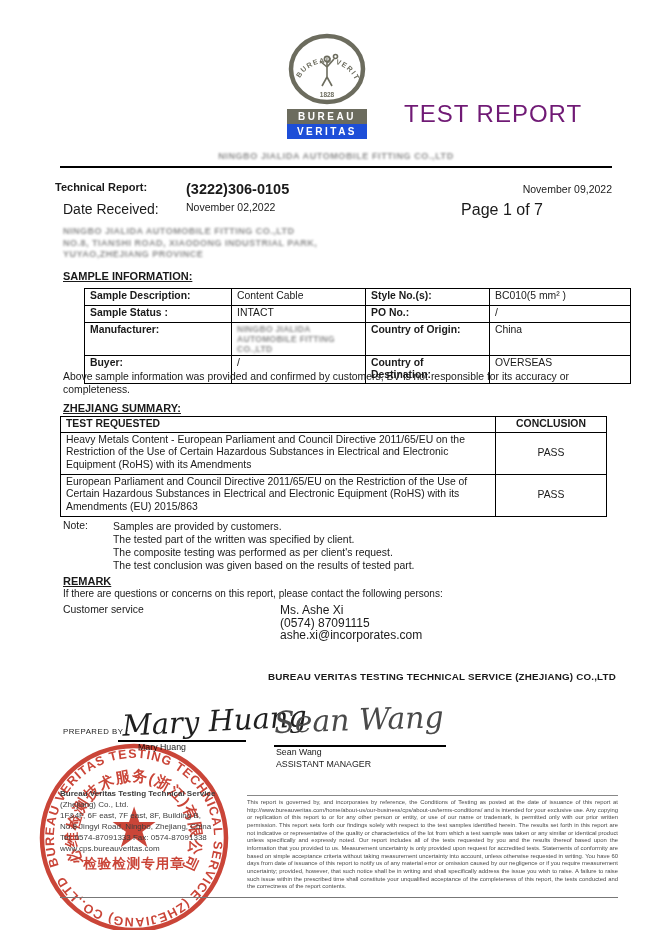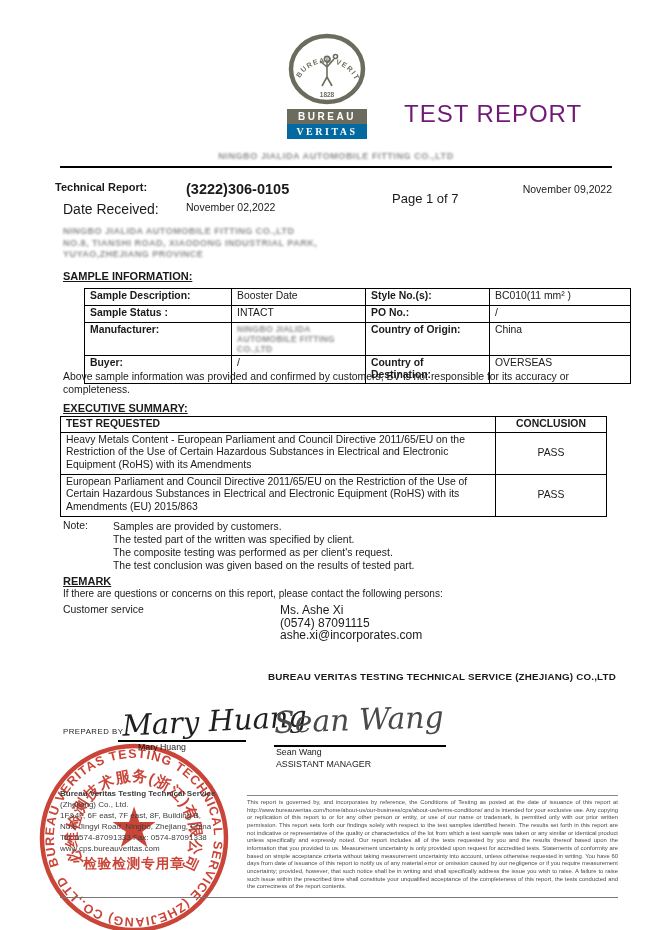--- a/index.html
+++ b/index.html
@@ -6,32 +6,32 @@
   .page{
     position:relative;width:656px;height:930px;margin:0 auto;background:#ffffff;
     font-family:"Liberation Sans", sans-serif;color:#1a1a1a;overflow:hidden;
   }
   .abs{position:absolute;}
   
   .logo-wrap{left:287px;top:33px;width:80px;}
   .logo-bar{width:80px;height:15px;line-height:15px;text-align:center;color:#fff;
     font-weight:bold;font-size:10px;letter-spacing:2.5px;}
   .bar-olive{background:#6c6c5e;}
-  .bar-red{background:#0369a1;font-family:Liberation Serif, serif;}
+  .bar-red{background:#1d4ed8;}
   .report-title{left:404px;top:100px;font-size:24px;letter-spacing:1px;color:#701a75;}
   .blur-name{left:60px;top:151px;width:552px;text-align:center;font-size:9px;
     font-weight:bold;color:#8f8f8f;letter-spacing:.6px;filter:blur(1.2px);}
   .rule-top{left:60px;top:166px;width:552px;height:2px;background:#000;}
   
   .tr-label{left:55px;top:181px;font-size:11px;font-weight:bold;}
   .tr-number{left:186px;top:181px;font-size:14.5px;font-weight:bold;}
   .tr-date{left:392px;top:183px;width:220px;text-align:right;font-size:10.5px;}
   .dr-label{left:63px;top:201px;font-size:14px;}
   .dr-value{left:186px;top:201px;font-size:10.5px;}
-  .page-info{left:392px;top:191px;width:220px;text-align:left;font-size:13px;}
+  .page-info{left:392px;top:201px;width:220px;text-align:center;font-size:16px;}
   .addr-blur{left:63px;top:226px;font-size:9px;font-weight:bold;color:#8f8f8f;
     line-height:11.5px;letter-spacing:.5px;filter:blur(1.2px);}
   
   .sec-head{font-size:11px;font-weight:bold;text-decoration:underline;}
   .h-sample{left:63px;top:270px;}
   .h-exec{left:63px;top:402px;}
   .h-remark{left:63px;top:575px;text-align:right;}
   
   table{border-collapse:collapse;table-layout:fixed;width:546px;}
   td,th{border:1.3px solid #000;font-size:10.4px;padding:1px 5px;vertical-align:top;
@@ -121,23 +121,23 @@
     <table>
       <colgroup>
           <col style="width:147px">
           <col style="width:134px">
           <col style="width:124px">
           <col style="width:141px">
         </colgroup>
       <tbody>
           <tr style="height:17px">
         <td class="lbl">Sample Description:</td>
-        <td>Booster Date</td>
+        <td>Content Cable</td>
         <td class="lbl">Style No.(s):</td>
-        <td>BC010(11 mm² )</td>
+        <td>BC010(5 mm² )</td>
       </tr>
       <tr style="height:17px">
         <td class="lbl">Sample Status :</td>
         <td>INTACT</td>
         <td class="lbl">PO No.:</td>
         <td>/</td>
       </tr>
       <tr style="height:31px">
         <td class="lbl">Manufacturer:</td>
         <td>
@@ -153,21 +153,21 @@
         <td>/</td>
         <td class="lbl">Country of Destination:</td>
         <td>OVERSEAS</td>
       </tr>
     </tbody>
       </table>
   </div>
 
   <div class="abs sample-note">Above sample information was provided and confirmed by customers, BV is not responsible for its accuracy or completeness.</div>
 
-  <div class="abs sec-head h-exec">EXECUTIVE SUMMARY:</div>
+  <div class="abs sec-head h-exec">ZHEJIANG SUMMARY:</div>
 
   <div class="abs t-exec">
     <table>
       <colgroup>
           <col style="width:435px">
           <col style="width:111px">
         </colgroup>
       <tbody>
           <tr style="height:16px">
         <th>TEST REQUESTED</th>

